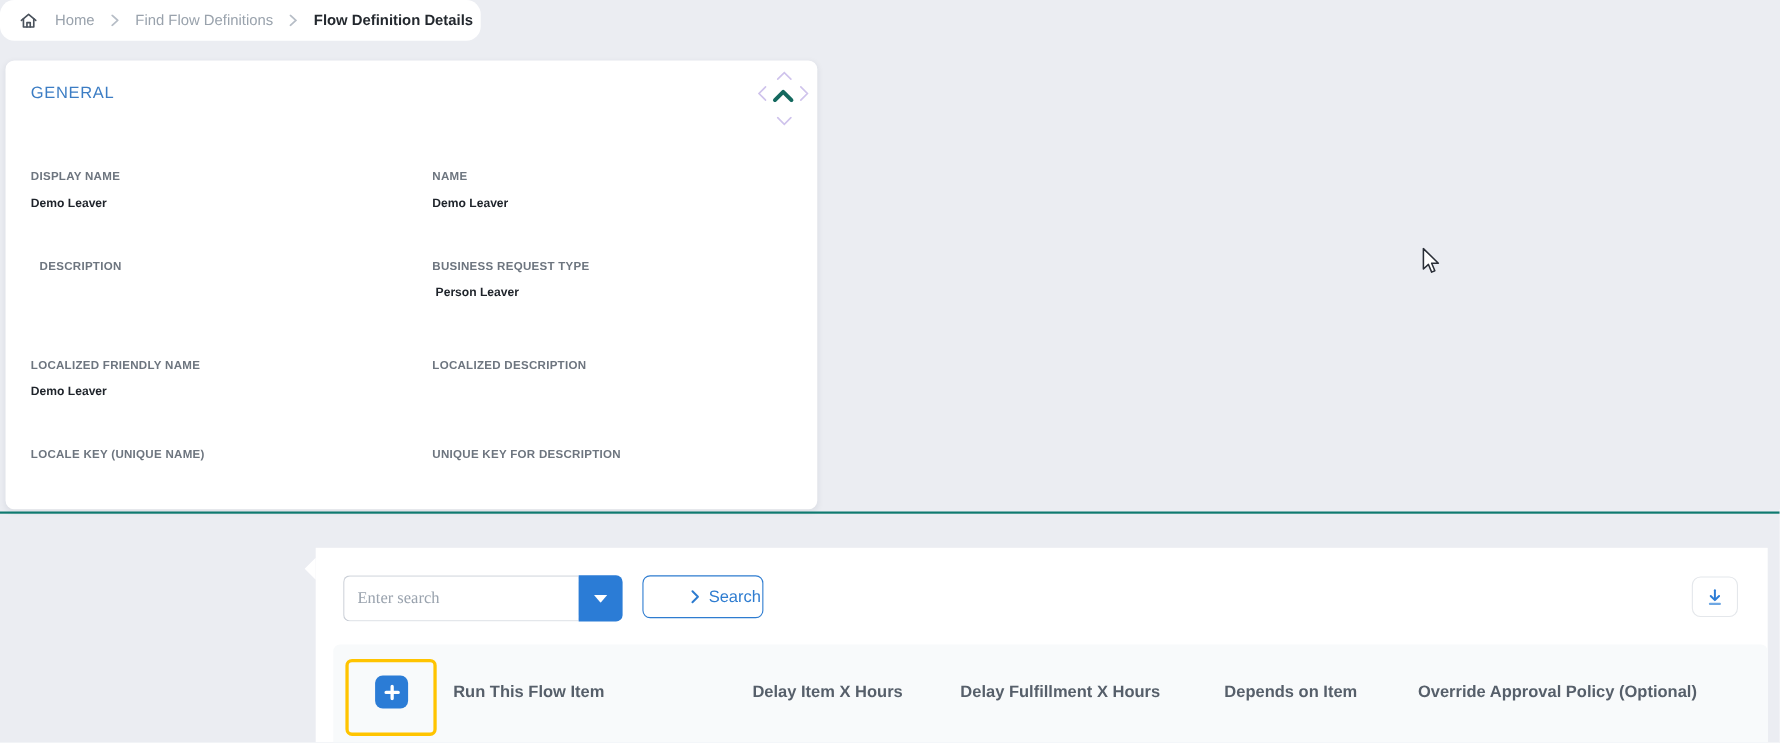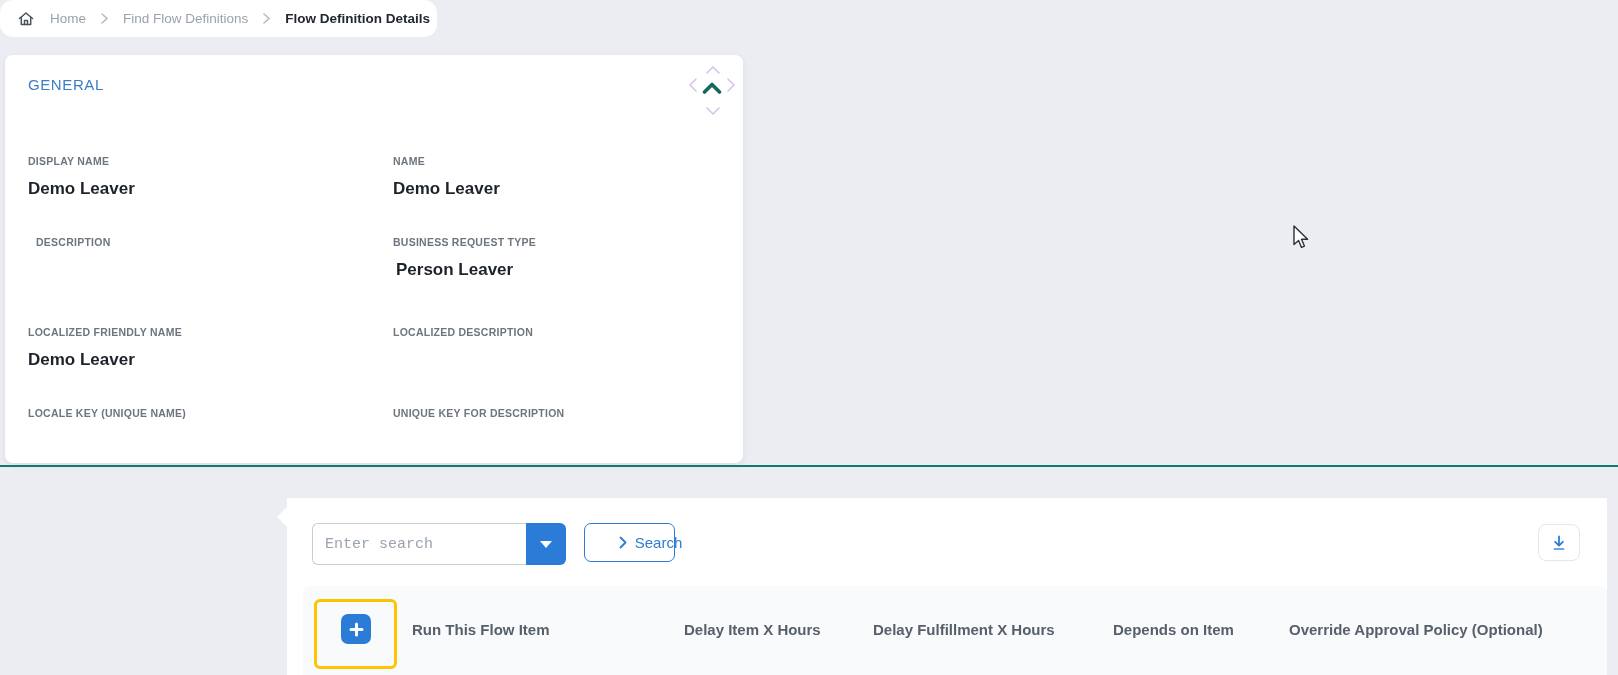--- a/index.html
+++ b/index.html
@@ -17,46 +17,46 @@
   
   .card{position:absolute;left:5px;top:55px;width:738px;height:408px;background:#fff;
         border-radius:8px;box-shadow:0 2px 6px rgba(30,40,60,.08);}
   .card-title{position:absolute;left:23px;top:21px;font-size:15px;letter-spacing:.6px;
               color:#3c7dc4;font-weight:500;}
   .collapse-ctl{position:absolute;left:683px;top:7px;width:48px;height:48px;cursor:pointer;}
   .collapse-ctl .c-center{position:absolute;left:14px;top:18px;}
   .arc{position:absolute;}
   .field-label{position:absolute;font-size:10.5px;font-weight:bold;color:#6d757f;
                letter-spacing:.25px;}
-  .field-value{position:absolute;font-size:17px;font-weight:600;color:#1e232a;}
+  .field-value{position:absolute;font-size:11px;font-weight:600;color:#1e232a;}
 
   
   .teal-line{position:absolute;left:0;top:465px;width:1618px;height:2px;background:#0f7a70;}
 
   
   .flow-tab{position:absolute;left:3px;top:498px;width:272px;height:37px;background:#1f2937;
             border:2px solid #2b6cb3;box-sizing:border-box;display:flex;align-items:center;
             justify-content:space-between;padding:0 13px 0 14px;cursor:pointer;}
   .flow-tab-label{color:#fff;font-size:13.5px;font-weight:bold;}
 
   
   .panel{position:absolute;left:287px;top:498px;width:1320px;height:177px;background:#fff;}
   .panel-notch{position:absolute;left:-10px;top:9px;width:0;height:0;
                border-top:10px solid transparent;border-bottom:10px solid transparent;
                border-right:10px solid #fff;}
 
   
   .search-group{position:absolute;left:312px;top:523px;display:flex;height:42px;}
   .search-input{width:214px;height:42px;box-sizing:border-box;border:1px solid #c9ced6;
                 border-right:none;border-radius:6px 0 0 6px;padding:0 12px;font-size:15px;
-                color:#3a4149;outline:none;font-family:Liberation Mono, monospace;}
+                color:#3a4149;outline:none;font-family:Liberation Serif, serif;}
   .search-input::placeholder{color:#9aa3ae;}
   .dropdown-btn{width:40px;height:42px;background:#2b7cd6;border:none;border-radius:0 6px 6px 0;
                 display:flex;align-items:center;justify-content:center;cursor:pointer;}
-  .search-btn{position:absolute;left:584px;top:523px;width:91px;height:39px;background:#fff;
+  .search-btn{position:absolute;left:584px;top:523px;width:110px;height:39px;background:#fff;
               border:1px solid #2e7cd0;border-radius:7px;color:#2e7cd0;font-size:15px;
               display:flex;align-items:center;justify-content:center;gap:8px;cursor:pointer;
               box-sizing:border-box;font-family:"Liberation Sans",sans-serif;padding-left:48px;}
   .download-btn{position:absolute;left:1538px;top:524px;width:42px;height:37px;background:#fff;
                 border:1px solid #e4e7eb;border-radius:8px;display:flex;align-items:center;
                 justify-content:center;cursor:pointer;box-sizing:border-box;}
 
   
   .table-area{position:absolute;left:303px;top:586px;width:1304px;height:89px;
               background:#f8fafb;border-radius:6px 6px 0 0;}

